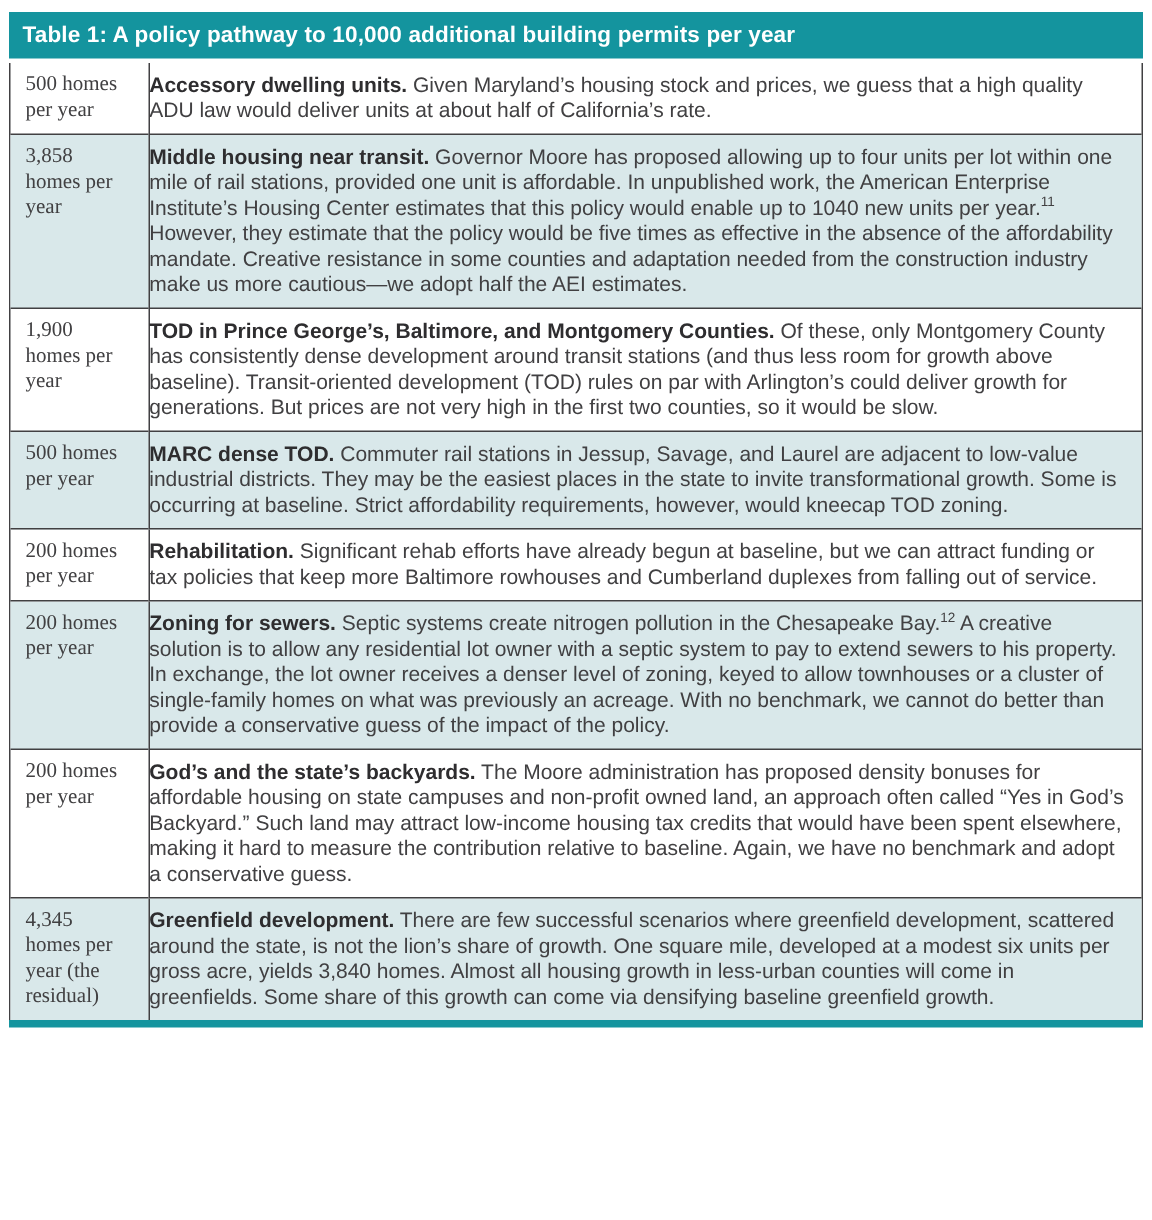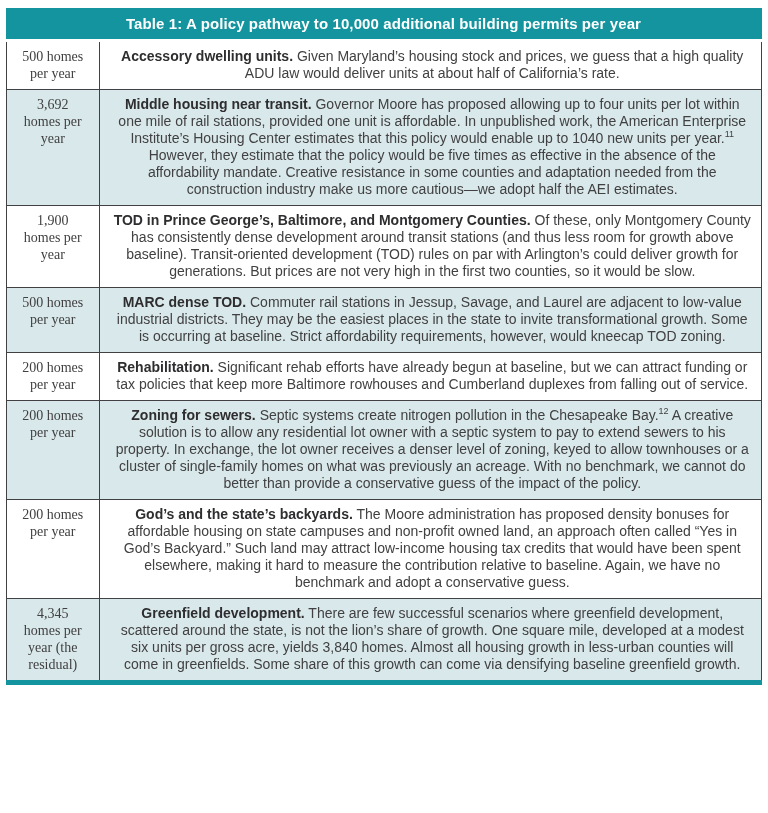--- a/index.html
+++ b/index.html
@@ -11,21 +11,21 @@
   * { box-sizing: border-box; }
   html, body { margin: 0; padding: 0; }
   body {
     width: 768px;
     height: 813px;
     background: #ffffff;
     overflow: hidden;
     font-family: "Liberation Sans", sans-serif;
     color: var(--text);
   }
-  .page { padding: 8px 6px 0 6px; text-align: center; }
+  .page { padding: 8px 6px 0 6px; }
 
   .title-bar {
     background: var(--teal);
     color: #ffffff;
     font-weight: bold;
     font-size: 15px;
     letter-spacing: 0.1px;
     padding: 7px 10px 7px 9px;
   }
 
@@ -45,21 +45,21 @@
   td {
     vertical-align: top;
     padding: 6px 10px 7px 10px;
   }
   td.amount {
     width: 92px;
     border-right: 1px solid var(--border);
     font-family: Liberation Serif, serif;
   }
   td.desc {
-    padding-left: 14px;
+    padding-left: 0;
     padding-right: 10px;
   }
   tr + tr td { border-top: 1px solid var(--border); }
   tbody tr:nth-child(even) { background: var(--tint); }
 
   td.desc strong { color: #2e2d2f; }
   sup {
     font-size: 9px;
     line-height: 0;
     vertical-align: super;
@@ -77,21 +77,21 @@
   <div class="title-bar">Table 1: A policy pathway to 10,000 additional building permits per year</div>
 
   <div class="table-body">
     <table>
       <tbody>
         <tr>
           <td class="amount">500 homes per year</td>
           <td class="desc"><strong>Accessory dwelling units.</strong><span> Given Maryland’s housing stock and prices, we guess that a high quality ADU law would deliver units at about half of California’s rate.</span><sup></sup><span></span></td>
         </tr>
         <tr>
-          <td class="amount">3,692 homes per year</td>
+          <td class="amount">3,858 homes per year</td>
           <td class="desc"><strong>Middle housing near transit.</strong><span> Governor Moore has proposed allowing up to four units per lot within one mile of rail stations, provided one unit is affordable. In unpublished work, the American Enterprise Institute’s Housing Center estimates that this policy would enable up to 1040 new units per year.</span><sup>11</sup><span> However, they estimate that the policy would be five times as effective in the absence of the affordability mandate. Creative resistance in some counties and adaptation needed from the construction industry make us more cautious—we adopt half the AEI estimates.</span></td>
         </tr>
         <tr>
           <td class="amount">1,900 homes per year</td>
           <td class="desc"><strong>TOD in Prince George’s, Baltimore, and Montgomery Counties.</strong><span> Of these, only Montgomery County has consistently dense development around transit stations (and thus less room for growth above baseline). Transit-oriented development (TOD) rules on par with Arlington’s could deliver growth for generations. But prices are not very high in the first two counties, so it would be slow.</span><sup></sup><span></span></td>
         </tr>
         <tr>
           <td class="amount">500 homes per year</td>
           <td class="desc"><strong>MARC dense TOD.</strong><span> Commuter rail stations in Jessup, Savage, and Laurel are adjacent to low-value industrial districts. They may be the easiest places in the state to invite transformational growth. Some is occurring at baseline. Strict affordability requirements, however, would kneecap TOD zoning.</span><sup></sup><span></span></td>
         </tr>

